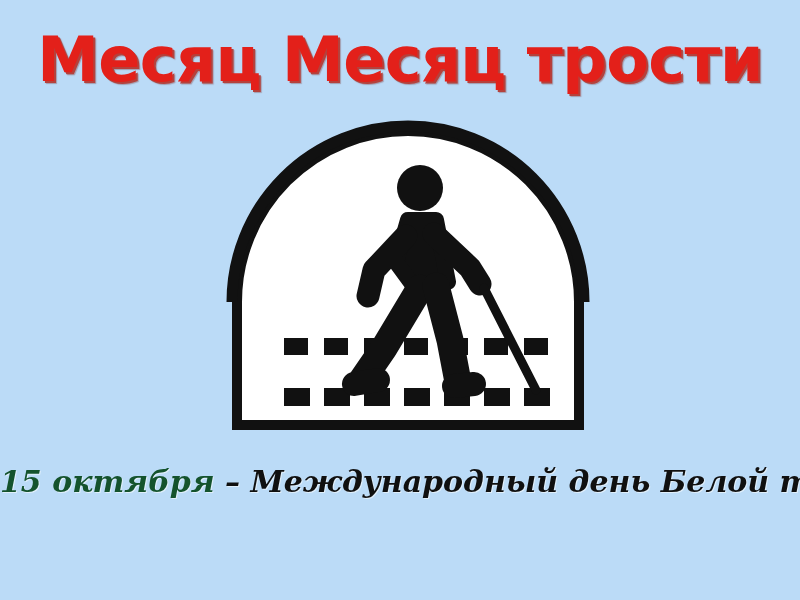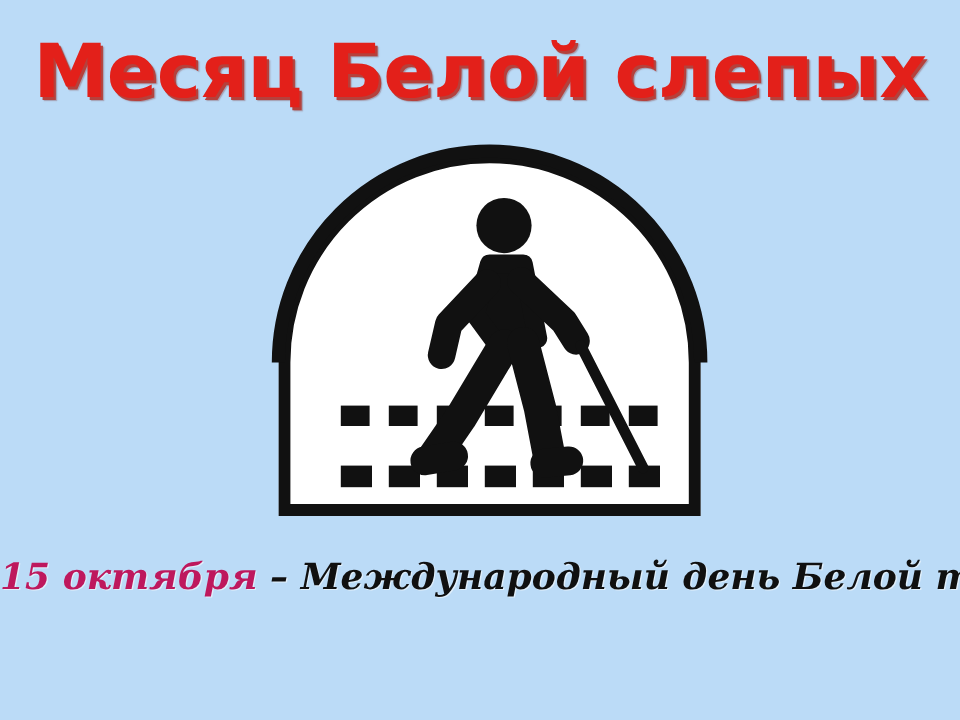--- a/index.html
+++ b/index.html
@@ -63,35 +63,35 @@
     font-weight: bold;
   }
   .caption-line {
     font-size: 30px;
     line-height: 40px;
     white-space: nowrap;
     color: #101010;
     text-shadow: 1px 1px 0 rgba(255,255,255,0.55);
   }
   .caption-date {
-    color: #be185d;
+    color: #14532d;
   }
   .caption-dash {
     color: #101010;
   }
   .caption-rest {
     color: #101010;
   }
 </style>
 </head>
 <body>
 
 <div id="poster">
 
-  <div id="title">Месяц Белой слепых</div>
+  <div id="title">Месяц Месяц трости</div>
 
   <div id="pictogram">
     <svg viewBox="0 0 372 332" xmlns="http://www.w3.org/2000/svg" aria-hidden="true">
       <defs>
 
         <clipPath id="domeClip">
           <path d="M 10 190 A 176 176 0 0 1 362 190 L 362 318 L 10 318 Z"></path>
         </clipPath>
       </defs>
 

